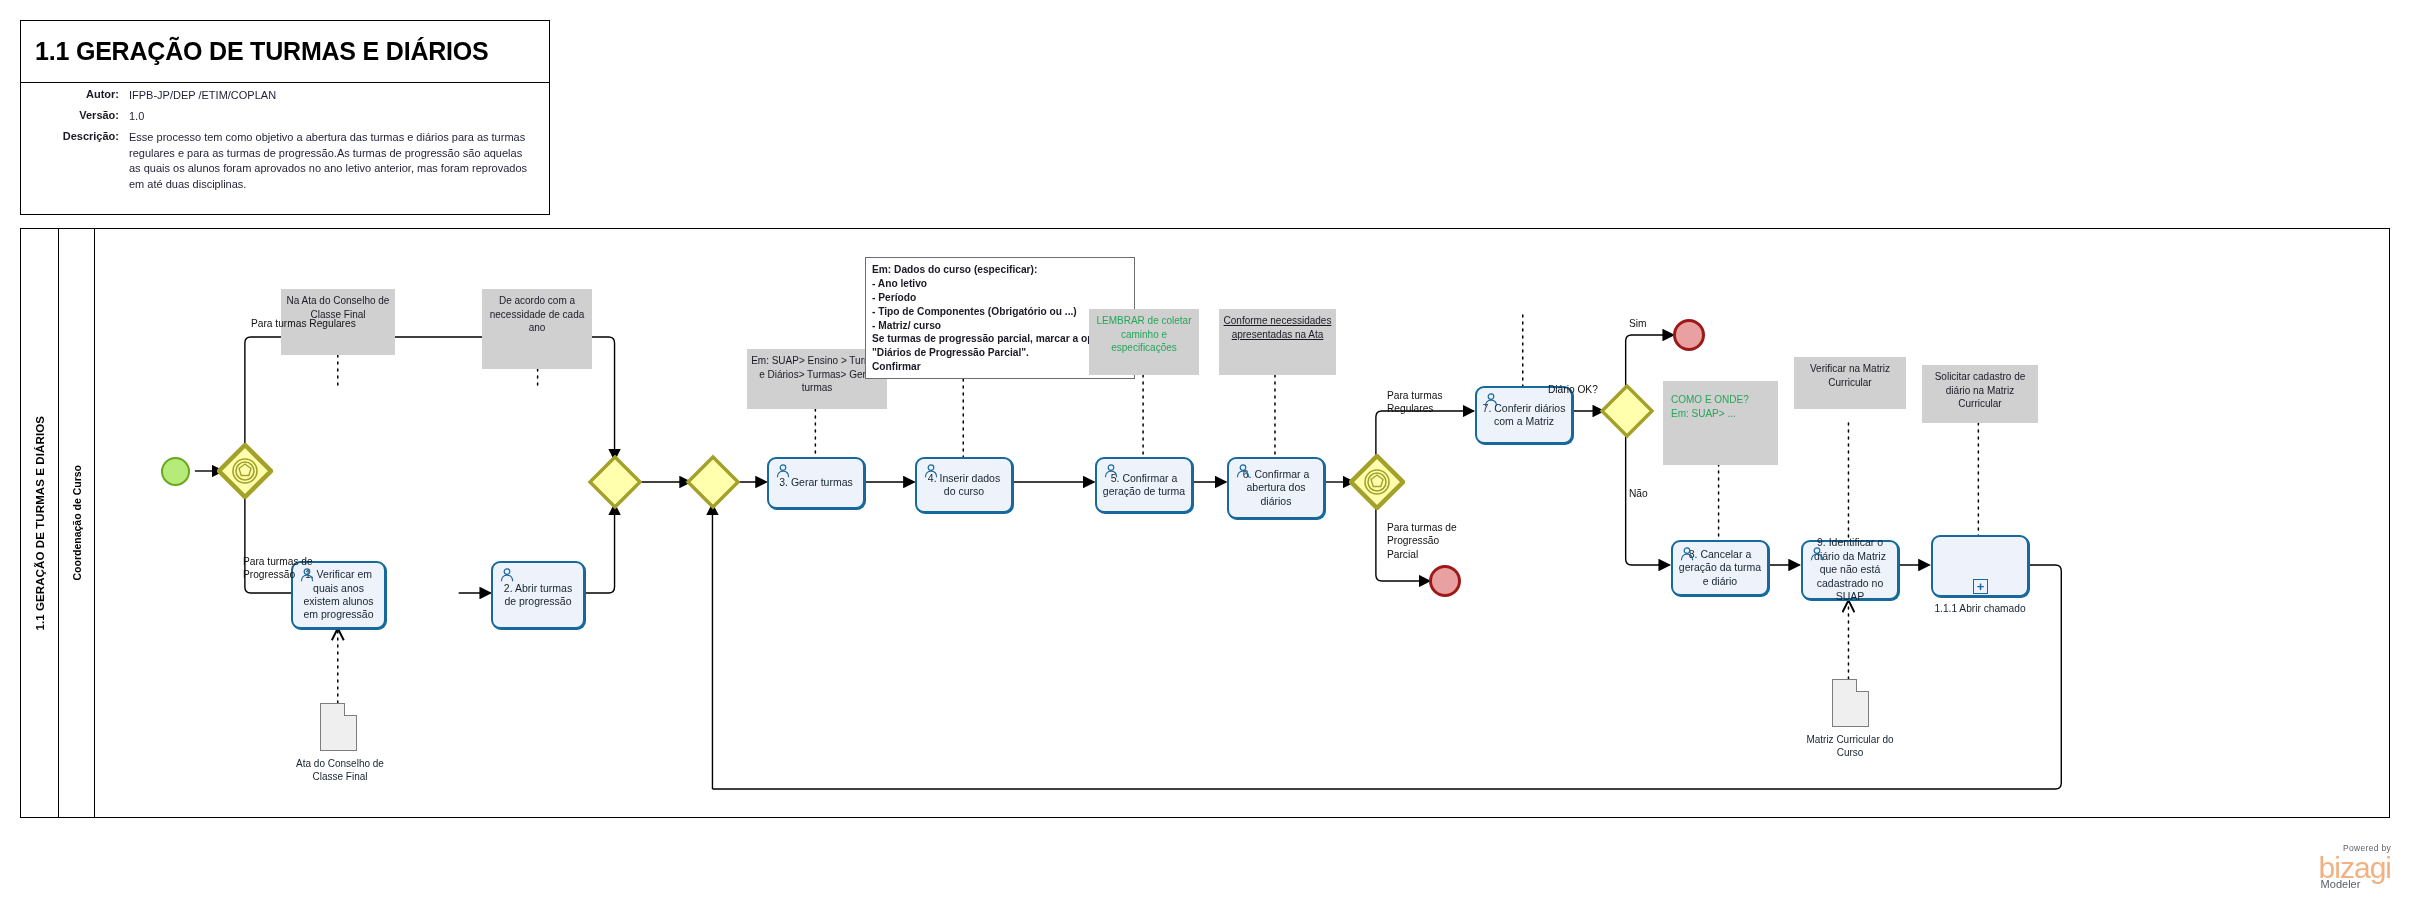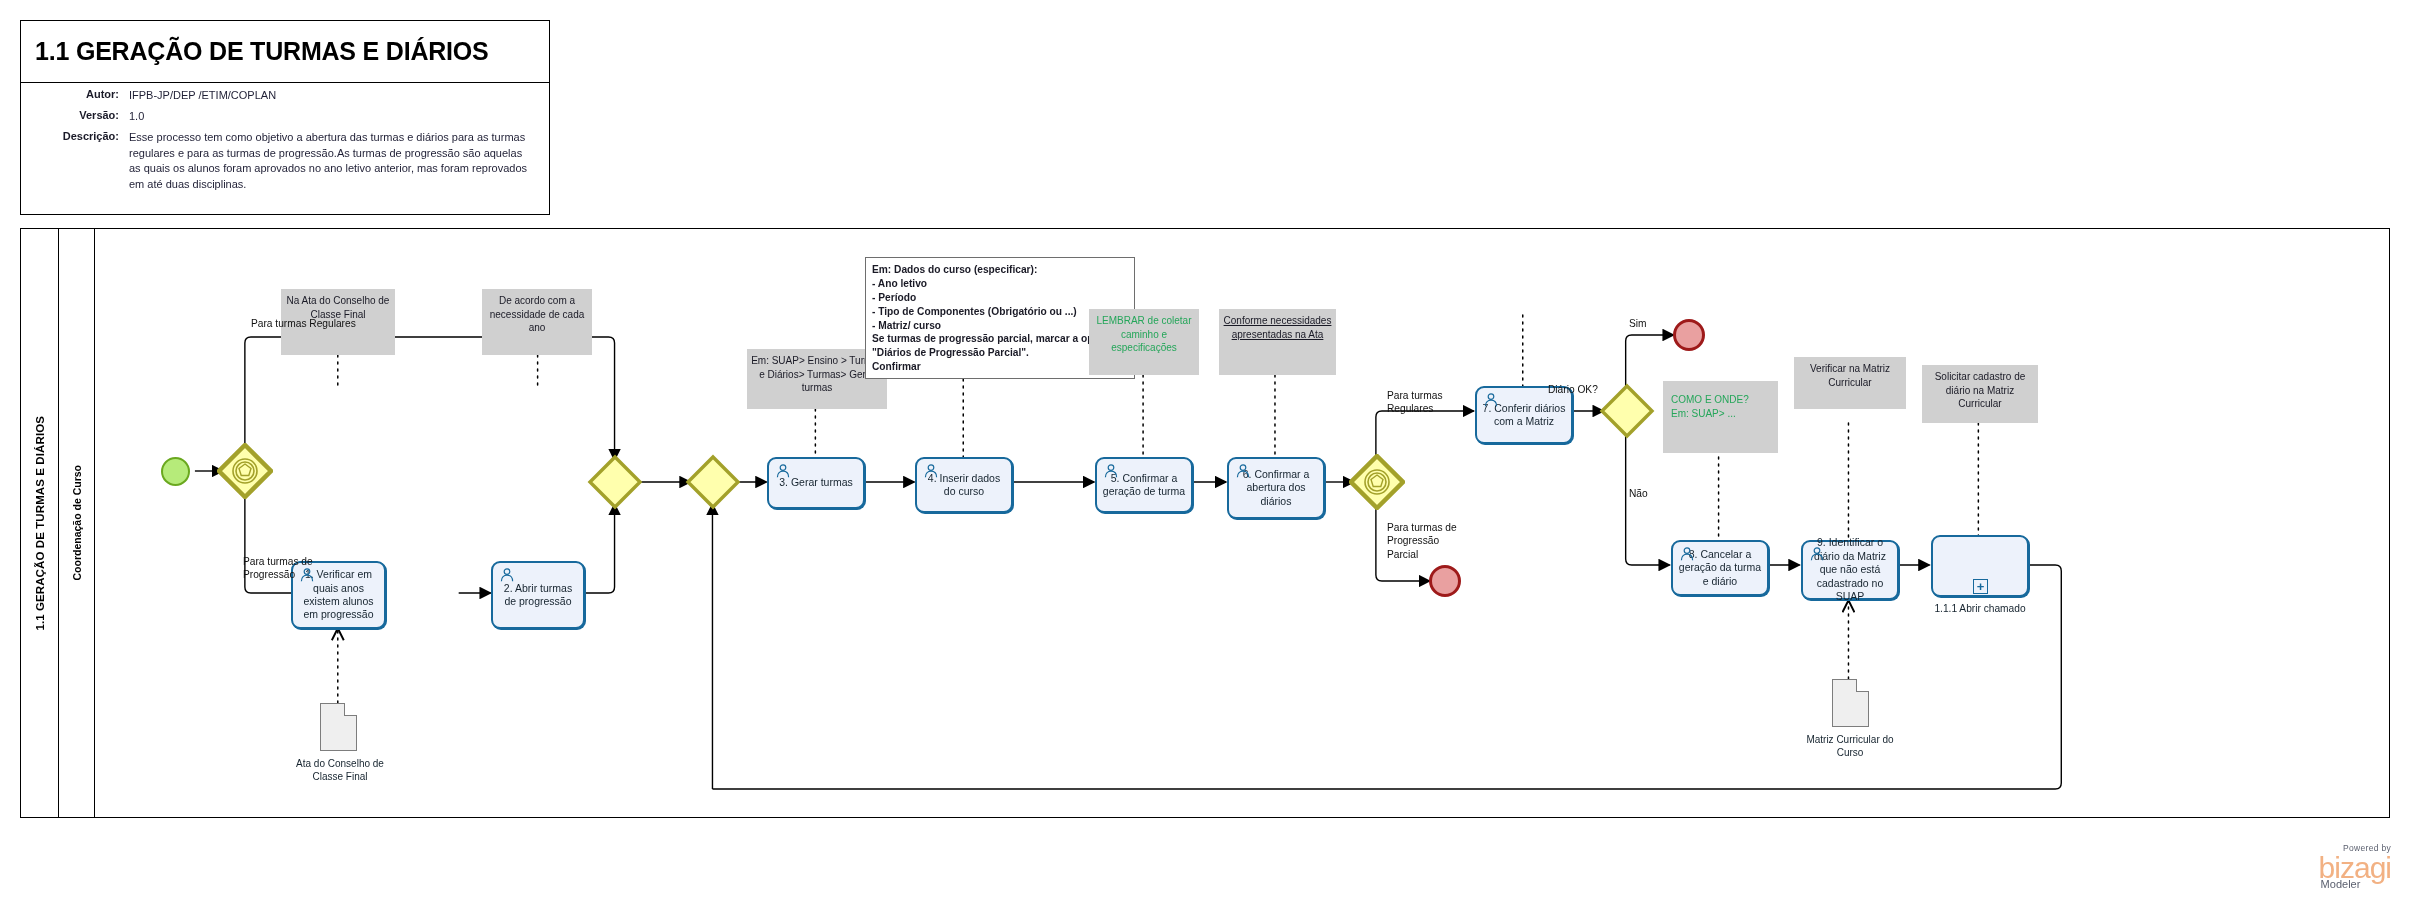--- a/index.html
+++ b/index.html
@@ -332,21 +332,21 @@
         </svg>
       </div>
 
       <div class="event end-event" style="left:1578px; top:90px; width:32px; height:32px;"></div>
       <div class="event end-event" style="left:1334px; top:336px; width:32px; height:32px;"></div>
 
       <div class="annot" style="left:186px; top:60px; width:114px; height:66px;">
         <span>Na Ata do Conselho de Classe Final</span>
       </div>
 
-      <div class="annot" style="left:387px; top:60px; width:110px; height:66px;">
+      <div class="annot" style="left:387px; top:60px; width:110px; height:80px;">
         <span>De acordo com a necessidade de cada ano</span>
       </div>
 
       <div class="annot" style="left:652px; top:120px; width:140px; height:60px;">
         <span>Em: SUAP&gt; Ensino &gt; Turmas e Diários&gt; Turmas&gt; Gerar turmas</span>
       </div>
 
       <div class="annot white" style="left:770px; top:28px; width:270px; height:122px; white-space:pre-line;">
         <span>Em: Dados do curso (especificar):
 - Ano letivo
@@ -359,21 +359,21 @@
 
       <div class="annot green" style="left:994px; top:80px; width:110px; height:66px;">
         <span>LEMBRAR de coletar caminho e especificações</span>
       </div>
 
       <div class="annot" style="left:1124px; top:80px; width:117px; height:66px;text-decoration:underline;">
         <span>Conforme necessidades apresentadas na Ata</span>
       </div>
 
 
-      <div class="annot green" style="left:1568px; top:152px; width:115px; height:72px; text-align:left; justify-content:flex-start; white-space:pre-line; padding-left:8px; padding-top:12px;">
+      <div class="annot green" style="left:1568px; top:152px; width:115px; height:84px; text-align:left; justify-content:flex-start; white-space:pre-line; padding-left:8px; padding-top:12px;">
         <span>COMO E ONDE?
 Em: SUAP&gt; ...</span>
       </div>
 
       <div class="annot" style="left:1699px; top:128px; width:112px; height:52px;">
         <span>Verificar na Matriz Curricular</span>
       </div>
 
       <div class="annot" style="left:1827px; top:136px; width:116px; height:58px;">
         <span>Solicitar cadastro de diário na Matriz Curricular</span>

